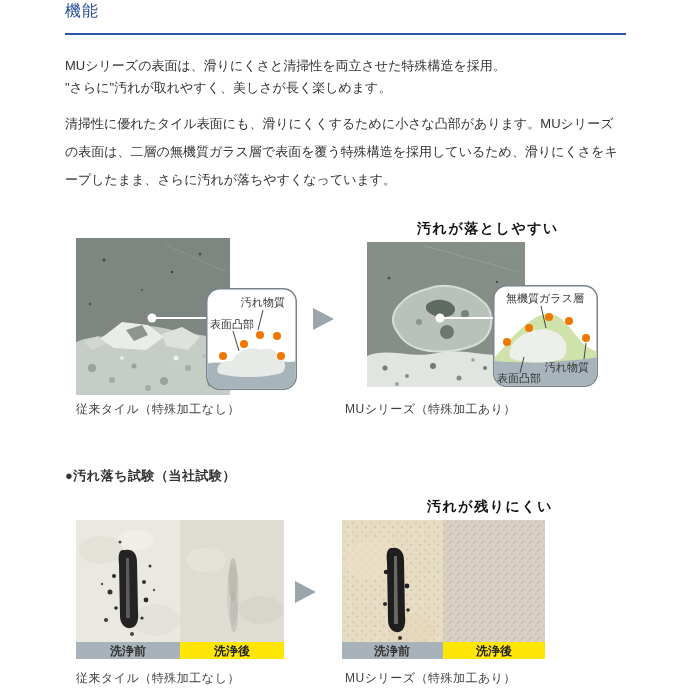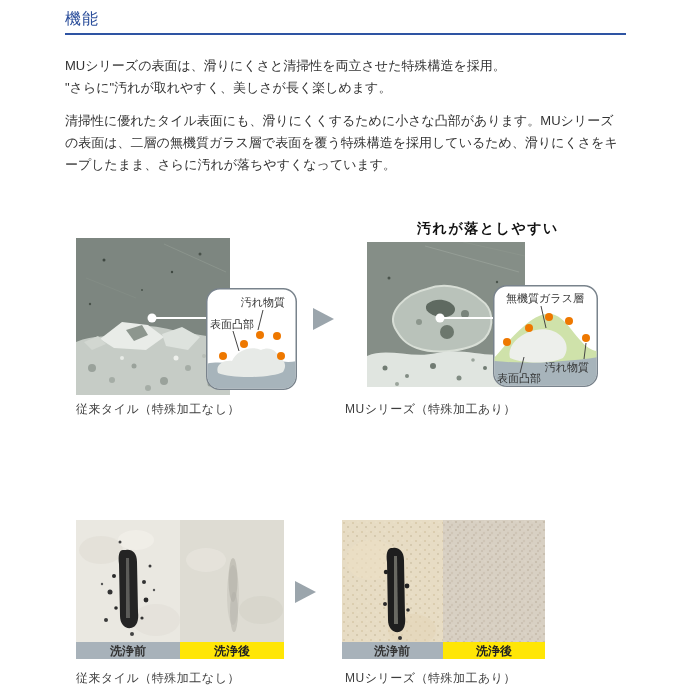--- a/index.html
+++ b/index.html
@@ -1,24 +1,24 @@
 <!DOCTYPE html>
 <html><head>
 <meta charset="utf-8">
 <style>
   html,body { margin:0; padding:0; background:#ffffff; }
   .page {
     position:relative; width:700px; height:700px; background:#ffffff;
     font-family:"Liberation Sans","DejaVu Sans",sans-serif; overflow:hidden; color:#333;
   }
   .abs { position:absolute; }
-  .page-title { left:65px; top:9px; font-size:16px; color:#2b4e9b; letter-spacing:1px; }
+  .page-title { left:65px; top:1px; font-size:16px; color:#2b4e9b; letter-spacing:1px; }
   .title-rule { left:65px; top:33px; width:561px; height:2px; background:#2e54a3; }
   .intro { left:65px; top:55px; font-size:13px; font-weight:normal; color:#333; line-height:22px; }
-  .description { left:65px; top:110px; width:561px; font-size:13px; color:#333; line-height:22px; }
+  .description { left:65px; top:110px; width:561px; font-size:13px; color:#333; line-height:28px; }
   .sec-heading { font-size:13px; font-weight:bold; color:#333; letter-spacing:0.5px; }
   .result-title { font-size:14px; font-weight:bold; color:#111; transform:translateX(-50%); letter-spacing:1.5px; white-space:nowrap; }
   .caption { font-size:12px; color:#3d3d3d; letter-spacing:0.5px; }
   .arrow {
     width:0; height:0;
     border-top:11px solid transparent; border-bottom:11px solid transparent;
     border-left:21px solid #9ba5ac;
   }
   svg { display:block; }
   svg text { font-family:"Liberation Sans","DejaVu Sans",sans-serif; }
@@ -138,20 +138,22 @@
     <line x1="93" y1="58" x2="91" y2="74" stroke="#444444" stroke-width="1"></line>
     <line x1="27" y1="88" x2="31" y2="72" stroke="#444444" stroke-width="1"></line>
     <text x="52" y="17" text-anchor="middle" font-size="11" fill="#333333">無機質ガラス層</text>
     <text x="74" y="86" text-anchor="middle" font-size="11" fill="#333333">汚れ物質</text>
     <text x="26" y="97" text-anchor="middle" font-size="11" fill="#333333">表面凸部</text>
   </svg>
 
   <div class="abs caption" style="left:76px;top:401px">従来タイル（特殊加工なし）</div>
   <div class="abs caption" style="left:345px;top:401px">MUシリーズ（特殊加工あり）</div>
 
+  <div class="abs sec-heading" style="left:65px;top:467px">●汚れ落ち試験（当社試験）</div>
+  <div class="abs result-title" style="left:490px;top:498px">汚れが残りにくい</div>
 
   <svg class="abs" style="left:76px;top:520px" width="208" height="139" viewBox="0 0 208 139">
     <rect width="104" height="139" fill="#eae8e1"></rect>
     <ellipse cx="25" cy="30" rx="22" ry="14" fill="#e1ded6" opacity="0.7"></ellipse>
     <ellipse cx="80" cy="100" rx="24" ry="16" fill="#e3e0d8" opacity="0.7"></ellipse>
     <ellipse cx="60" cy="20" rx="18" ry="10" fill="#f1efe9" opacity="0.8"></ellipse>
     <path d="M47,30 C43,30 42,36 43,44 L44,96 C44,104 49,109 55,108 C61,107 63,100 62,92 L61,42 C61,33 56,29 50,30 Z" fill="#242424"></path>
     <path d="M50,38 L53,38 L54,98 L50,98 Z" fill="#6a6a66" opacity="0.8"></path>
     <circle cx="38" cy="56" r="2" fill="#2a2a2a"></circle>
     <circle cx="34" cy="72" r="2.5" fill="#333333"></circle>

